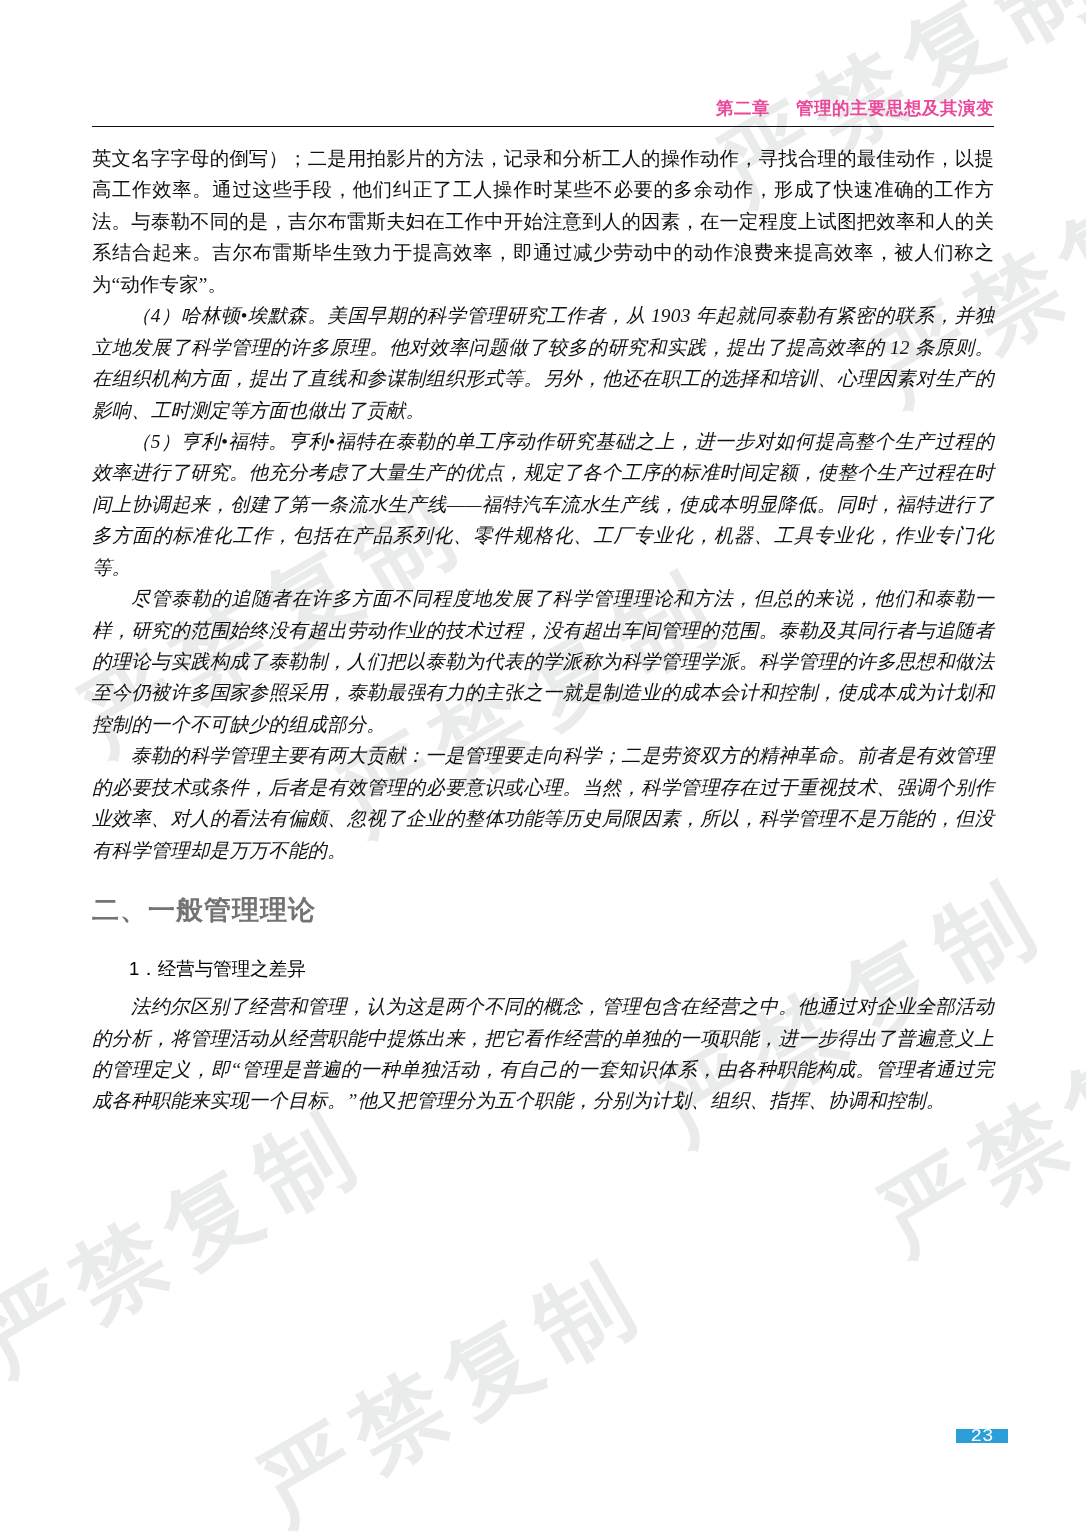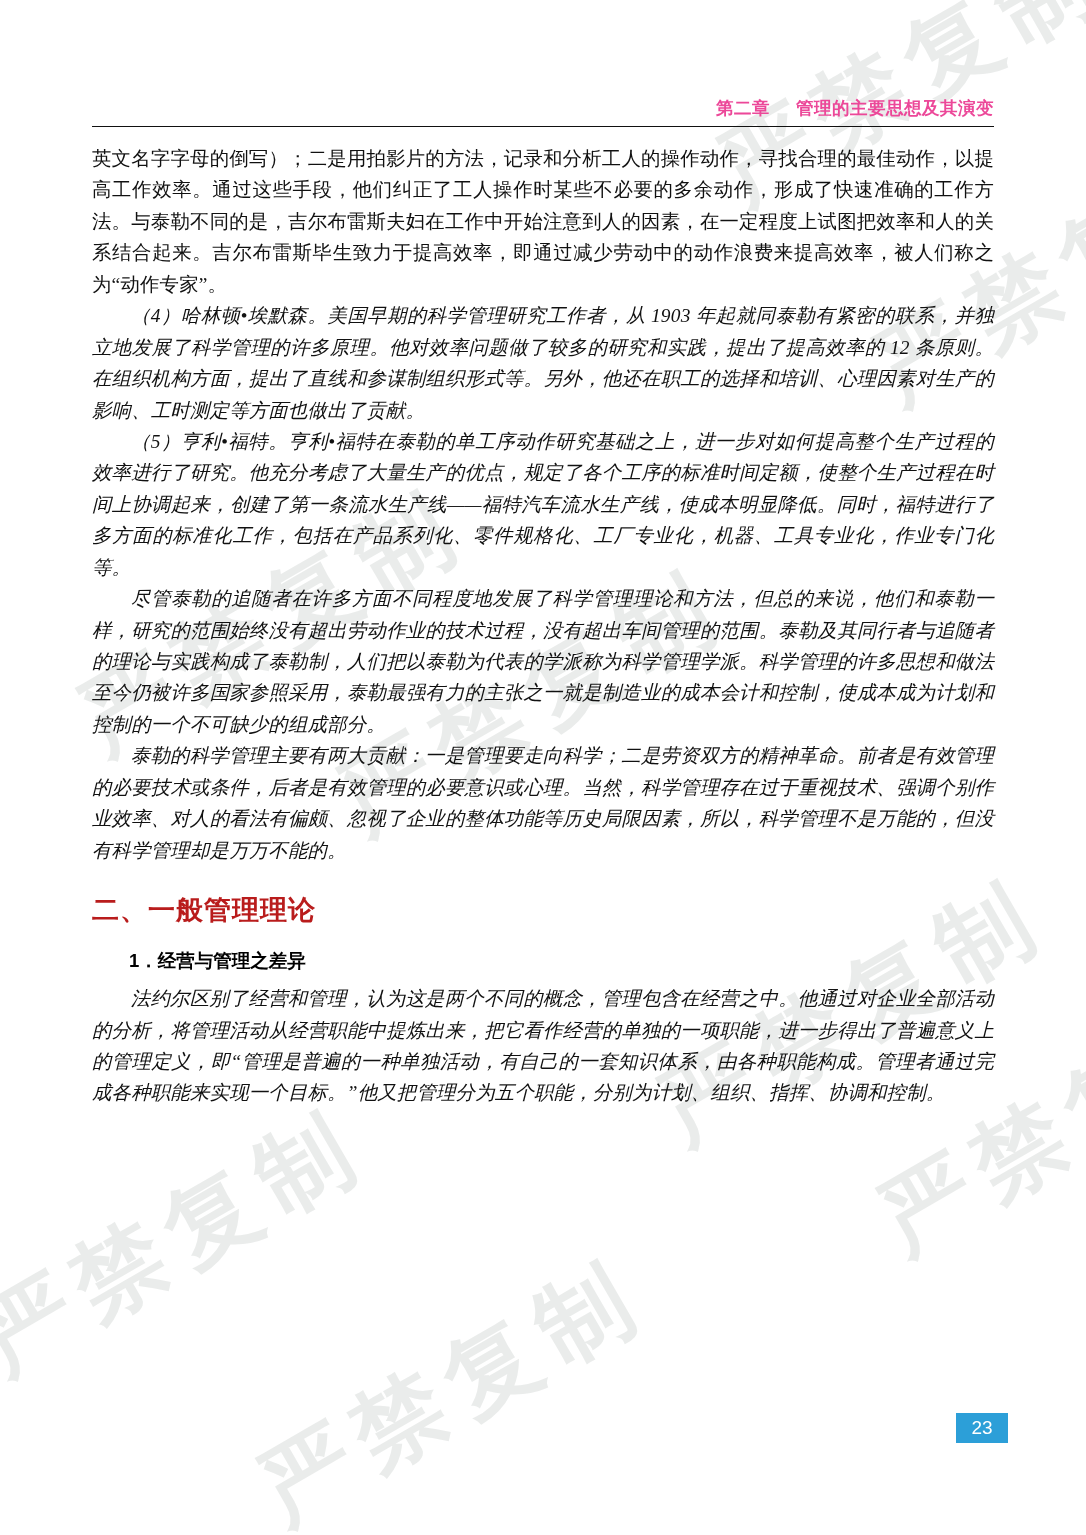--- a/index.html
+++ b/index.html
@@ -74,44 +74,44 @@
     text-indent: 2em;
     font-style: italic;
   }
 
   
   h2.section {
     font-family: "Liberation Sans", sans-serif;
     font-size: 27px;
     font-weight: 700;
     letter-spacing: 1px;
-    margin: 26px 0 20px 0;
-    color: #b91c1c;
+    margin: 26px 0 28px 0;
+    color: #737373;
   }
 
   
   h3.subsection {
     font-family: "Liberation Sans", sans-serif;
     font-size: 18.5px;
-    font-weight: 700;
+    font-weight: 400;
     margin: 18px 0 10px 0;
     text-indent: 2em;
     color: #000;
   }
 
   
   #page-number {
     position: absolute;
     right: 78px;
     bottom: 92px;
     width: 52px;
-    height: 30px;
+    height: 14px;
     background: #2c9fd8;
     color: #ffffff;
-    font-family: Liberation Sans, sans-serif;
+    font-family: Liberation Mono, monospace;
     font-size: 19px;
     display: flex;
     align-items: center;
     justify-content: center;
     z-index: 3;
     margin-left: 27px;
   }
 </style>
 </head>
 <body>

